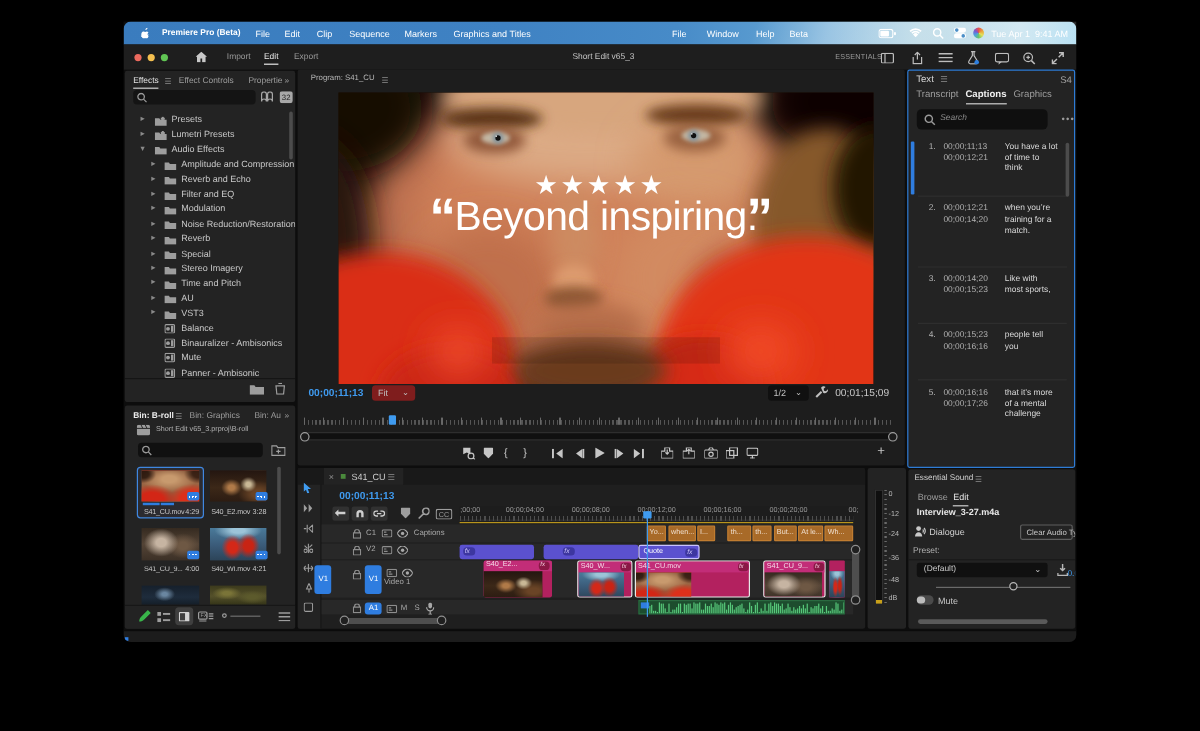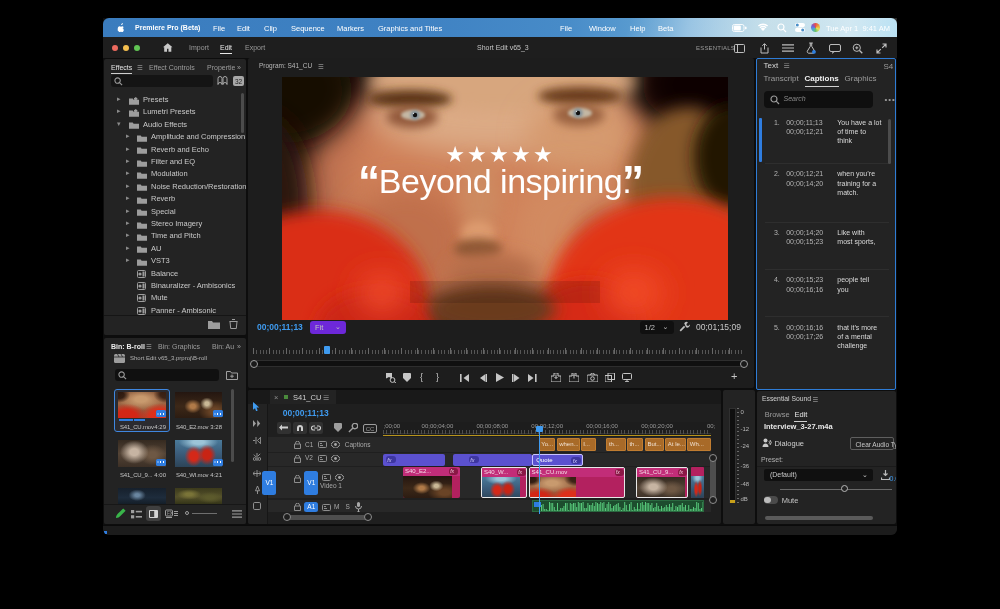--- a/index.html
+++ b/index.html
@@ -370,21 +370,21 @@
 <ellipse cx="210" cy="195" rx="45" ry="18" fill="#b56d48" filter="url(#f8)"></ellipse>
           <ellipse cx="210" cy="232" rx="64" ry="24" fill="#6b3a1e" filter="url(#f8)"></ellipse>
 <rect x="128" y="204" width="190" height="22" fill="#000" opacity="0.12"></rect>
 </svg>
 <div class="t" style="left:0;top:64.5px;width:446px;text-align:center;color:#fff;font-size:22px;letter-spacing:2.2px;text-indent:-10px">★★★★★</div>
 <div class="t" style="left:76px;top:80px;color:#fff;font-size:44px;font-weight:bold">“</div>
 <div class="t" style="left:340px;top:80px;color:#fff;font-size:44px;font-weight:bold">”</div>
 <div class="t" style="left:0;top:85px;width:446px;text-align:center;color:#fff;font-size:34px;letter-spacing:-0.5px">Beyond inspiring.</div>
 </div>
 <div class="t" style="left:9px;top:264px;font-size:8.5px;font-weight:bold;color:#3f9bf0">00;00;11;13</div>
-  <div class="abs" style="left:62px;top:262.5px;width:36px;height:13px;background:#6d28d9;border-radius:3px">
+  <div class="abs" style="left:62px;top:262.5px;width:36px;height:13px;background:#7f1d1d;border-radius:3px">
      <div class="t" style="left:5px;top:2.5px;font-size:7.5px;color:#c0c0c0">Fit</div>
      <div class="t" style="left:25px;top:2px;font-size:7px;color:#c0c0c0">⌄</div>
       </div>
   <div class="abs" style="left:391.5px;top:262.5px;width:34px;height:13px;background:#101010;border-radius:3px">
      <div class="t" style="left:5px;top:2.5px;font-size:7.5px;color:#c0c0c0">1/2</div>
      <div class="t" style="left:23px;top:2px;font-size:7px;color:#c0c0c0">⌄</div>
       </div>
   <svg class="abs" style="left:431px;top:263px" width="11" height="11" viewBox="0 0 11 11">
         <path d="M1.2 9.8 5.6 5.4" stroke="#c0c0c0" stroke-width="1.7"></path>
         <path d="M5.2 2.2A2.6 2.6 0 0 1 9 1.4L7.4 3l.3 1.6L9.3 5l1.6-1.6A2.6 2.6 0 0 1 7 6.2z" fill="#c0c0c0"></path>

